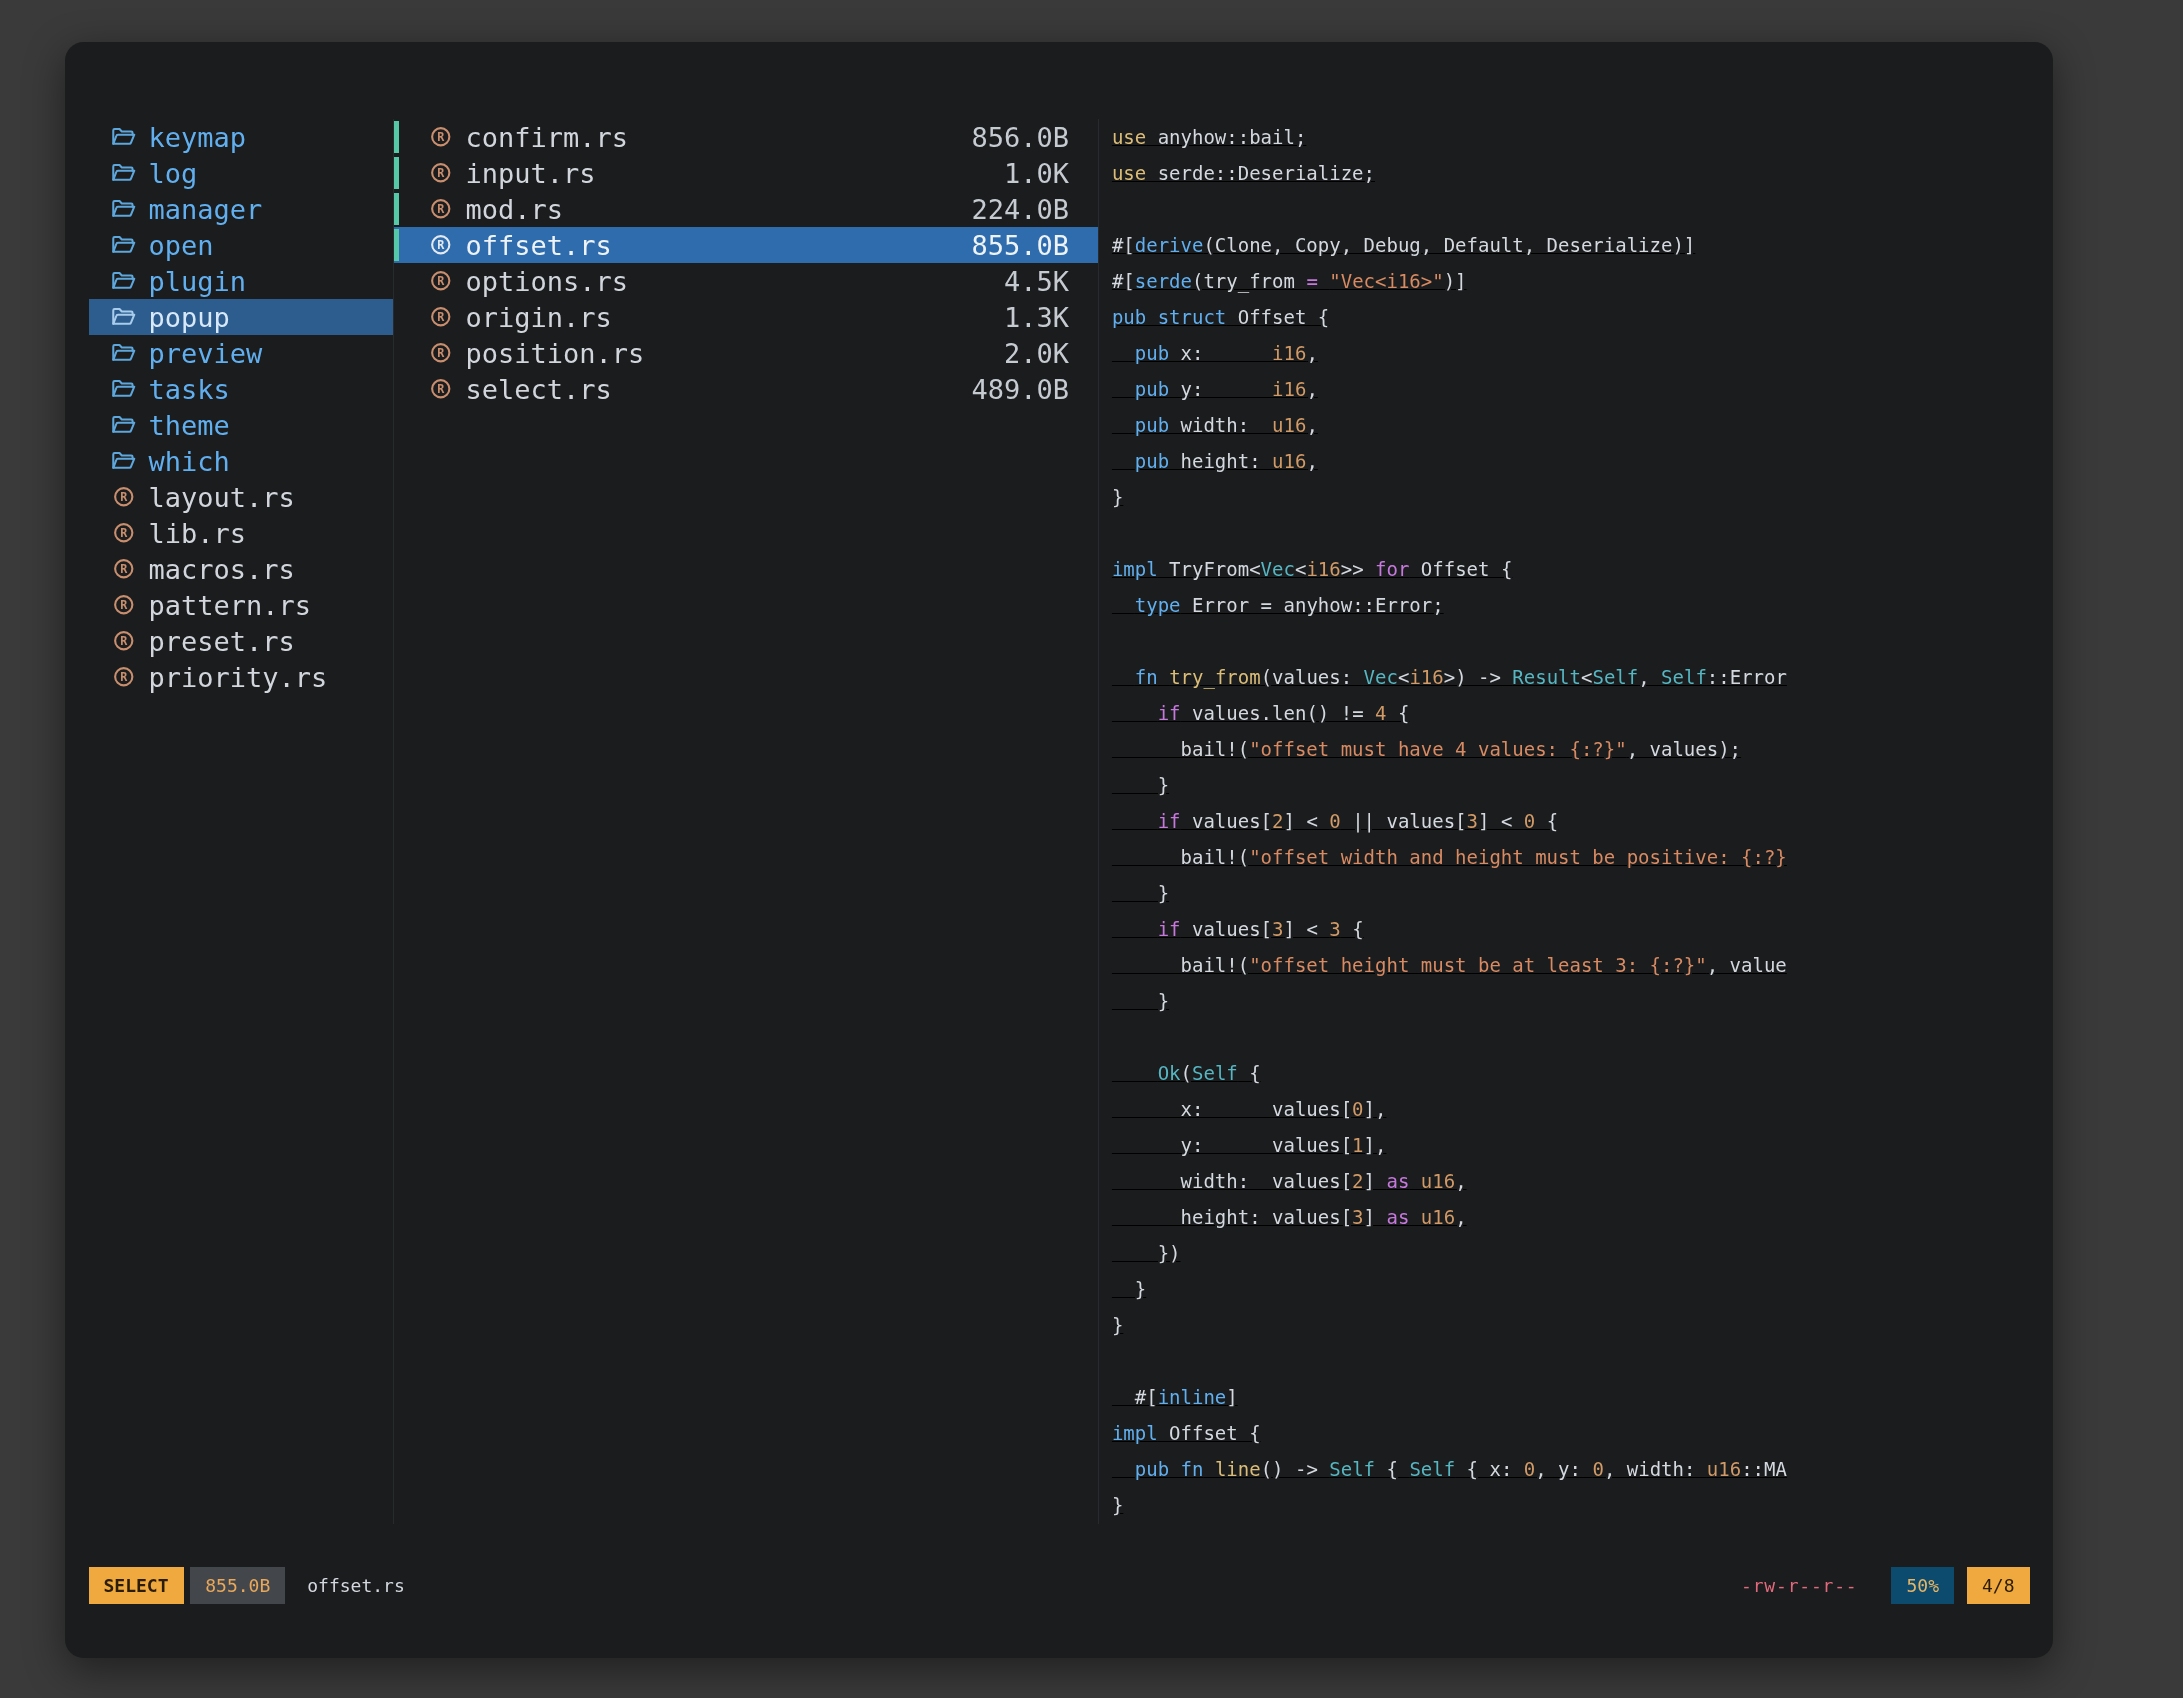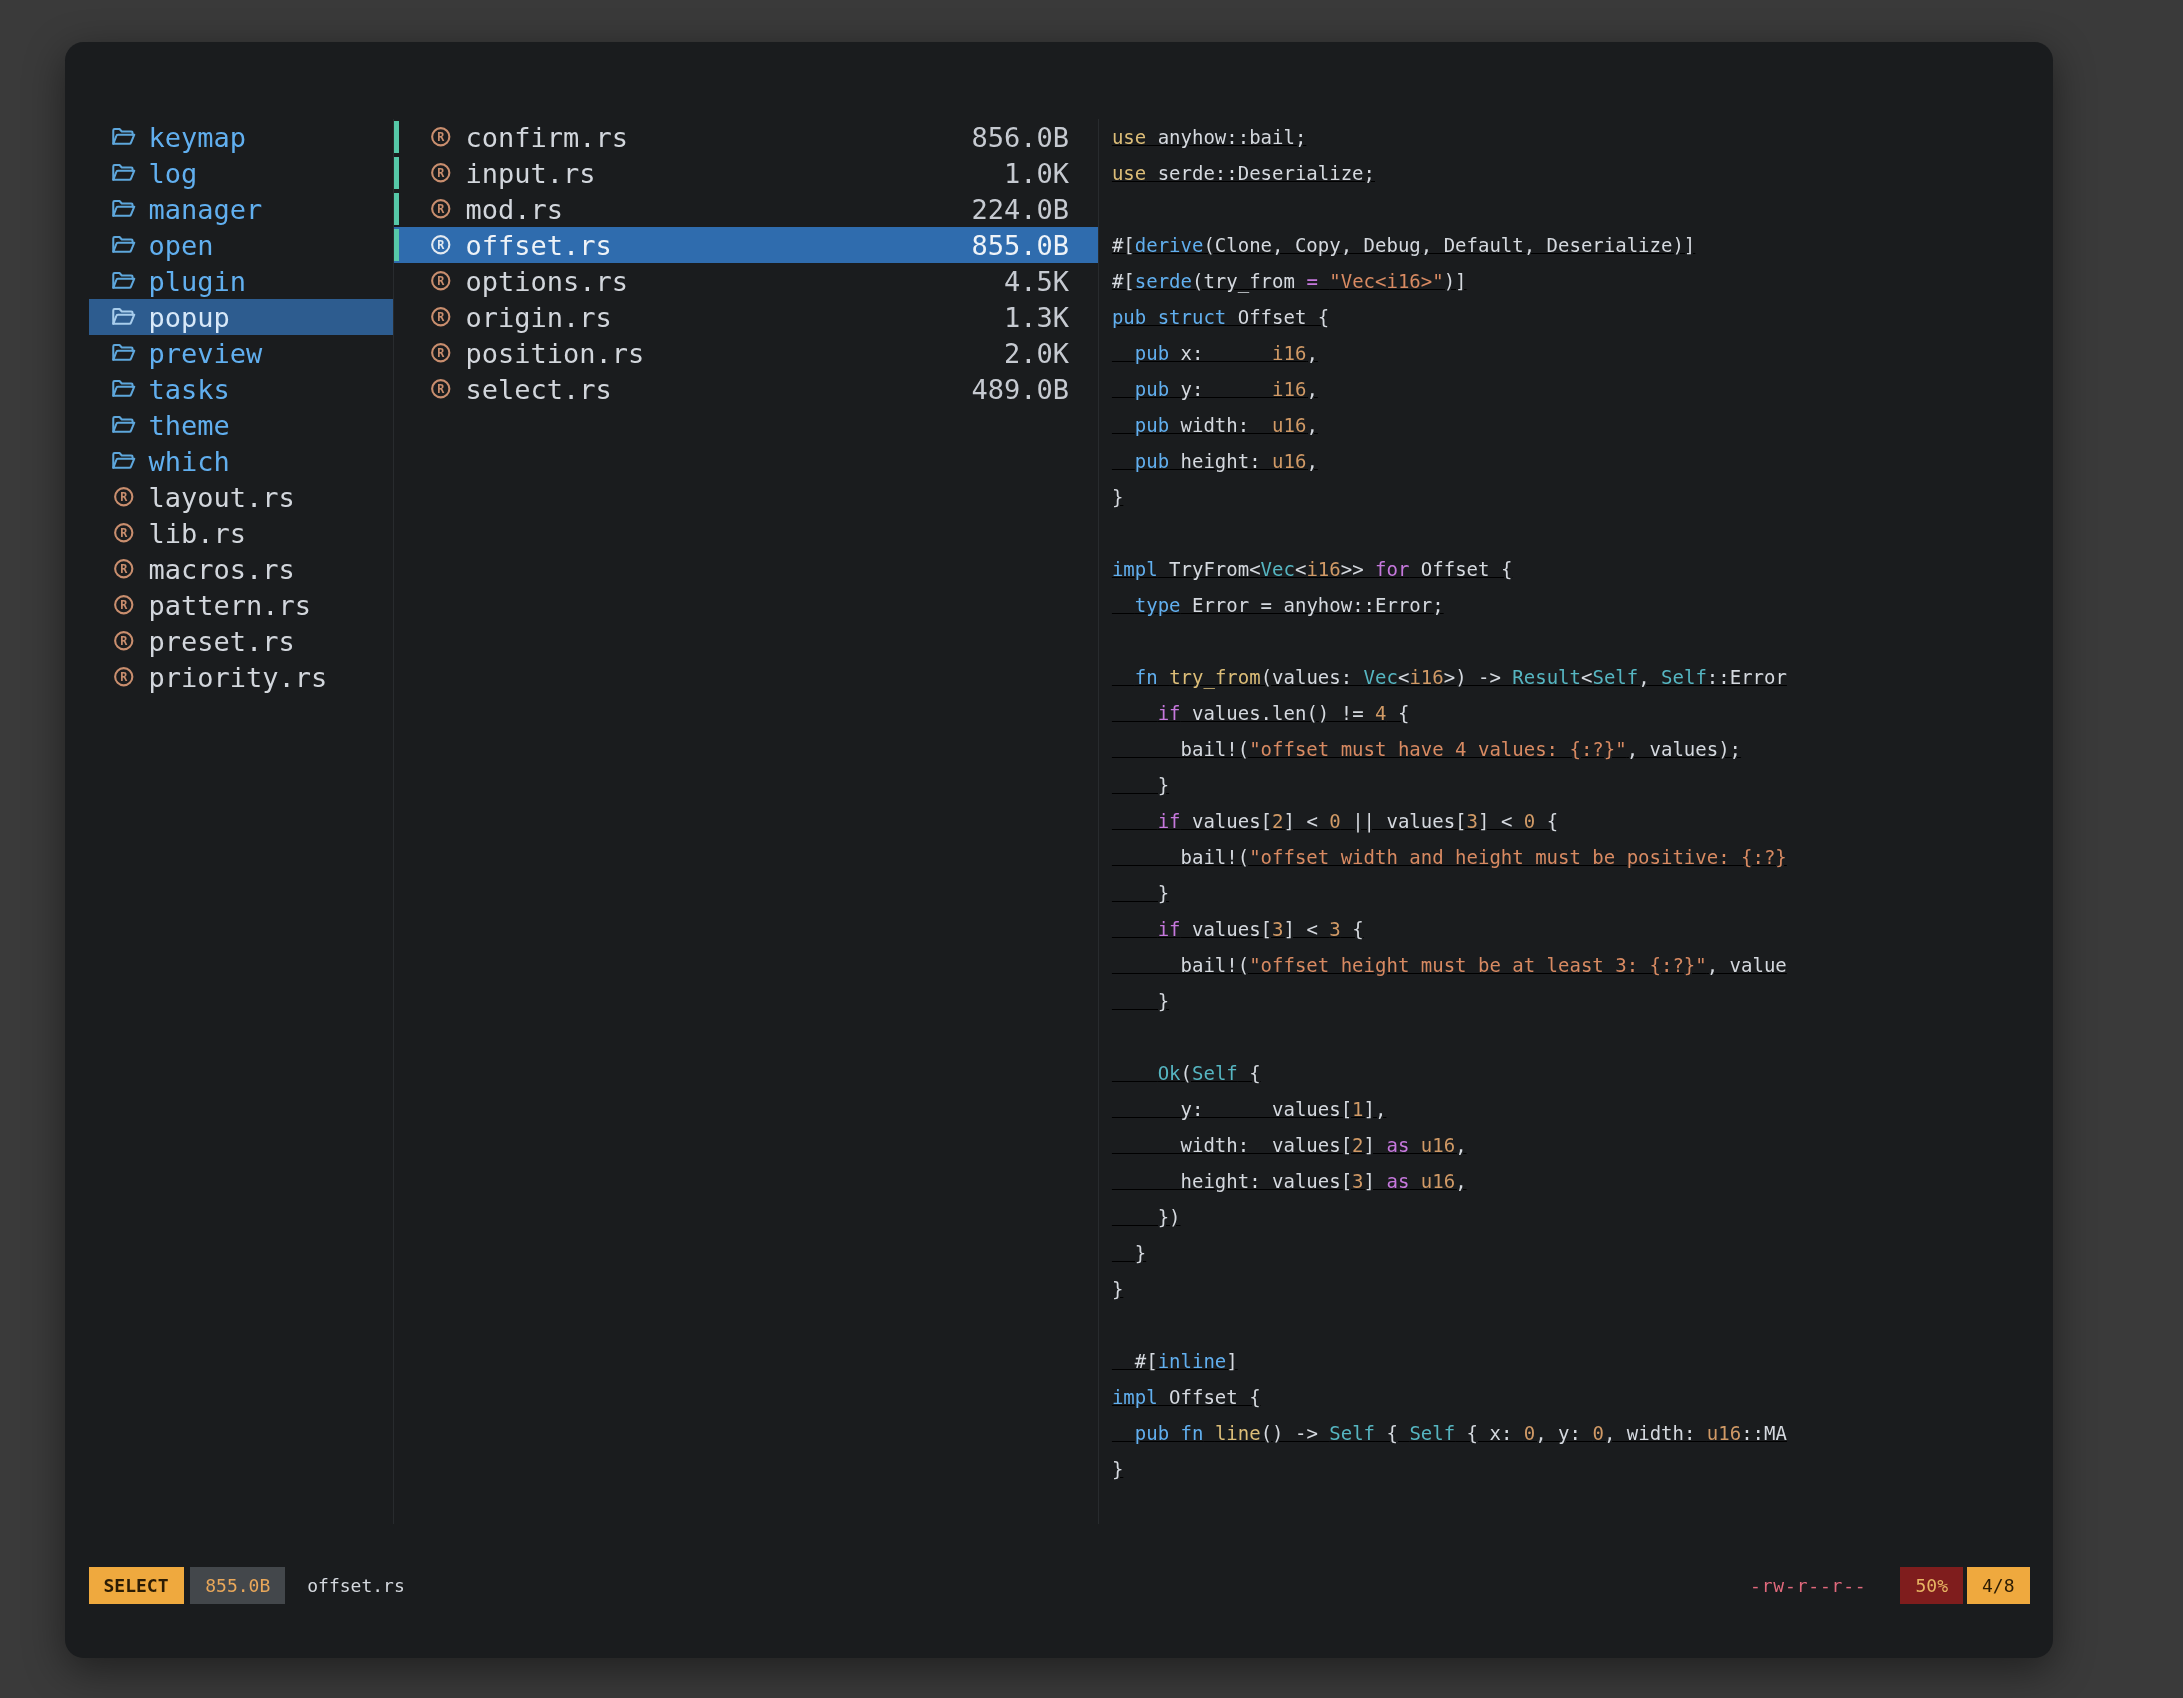--- a/index.html
+++ b/index.html
@@ -69,21 +69,21 @@
   .statusbar {
     position: absolute; left: 23.5px; right: 23.5px; bottom: 54px; height: 37px;
     display: flex; align-items: center; font-size: 18px; white-space: pre;
   }
   .badge { height: 37px; line-height: 37px; padding: 0 15px; flex: none; }
   .badge-mode { background: var(--c-badge-orange, #efa93e); color: #2b1c04; font-weight: bold; margin-right: 6.7px; }
   .badge-size { background: var(--c-badge-gray, #43474b); color: var(--c-badge-text-orange, #e8a75a); }
   .status-filename { margin-left: 22px; color: #d5d9df; }
   .status-right { margin-left: auto; display: flex; align-items: center; }
   .perms { color: var(--c-permissions-red, #e0697c); margin-right: 34px; letter-spacing: 0.8px; }
-  .badge-percent { background: #7f1d1d; color: #e7b563; margin-right: 4px; }
+  .badge-percent { background: #0c4a6e; color: #e7b563; margin-right: 13px; }
   .badge-position { background: var(--c-badge-orange, #efa93e); color: #2b1c04; font-weight: normal; }
 </style>
 </head>
 <body>
 
 <div class="window">
   <div class="panes">
     <aside class="pane sidebar" id="sidebar">
         <div class="row side-row"><span class="icon dir"><svg viewBox="0 0 22 18" width="25" height="22" fill="none" stroke="currentColor" stroke-width="1.8" stroke-linejoin="round" stroke-linecap="round">
               <path d="M2 15V3.2C2 2.5 2.5 2 3.2 2h4.3l2 2.2h8.3c.7 0 1.2.5 1.2 1.2V7"></path>
@@ -205,20 +205,21 @@
         <div class="code-line"><span class="tk-fg">      bail!(</span><span class="tk-string">"offset must have 4 values: {:?}"</span><span class="tk-fg">, values);</span></div>
         <div class="code-line"><span class="tk-fg">    }</span></div>
         <div class="code-line"><span class="tk-fg">    </span><span class="tk-purple">if</span><span class="tk-fg"> values[</span><span class="tk-orange">2</span><span class="tk-fg">] &lt; </span><span class="tk-orange">0</span><span class="tk-fg"> || values[</span><span class="tk-orange">3</span><span class="tk-fg">] &lt; </span><span class="tk-orange">0</span><span class="tk-fg"> {</span></div>
         <div class="code-line"><span class="tk-fg">      bail!(</span><span class="tk-string">"offset width and height must be positive: {:?}</span></div>
         <div class="code-line"><span class="tk-fg">    }</span></div>
         <div class="code-line"><span class="tk-fg">    </span><span class="tk-purple">if</span><span class="tk-fg"> values[</span><span class="tk-orange">3</span><span class="tk-fg">] &lt; </span><span class="tk-orange">3</span><span class="tk-fg"> {</span></div>
         <div class="code-line"><span class="tk-fg">      bail!(</span><span class="tk-string">"offset height must be at least 3: {:?}"</span><span class="tk-fg">, value</span></div>
         <div class="code-line"><span class="tk-fg">    }</span></div>
         <div class="code-line"></div>
         <div class="code-line"><span class="tk-fg">    </span><span class="tk-cyan">Ok</span><span class="tk-fg">(</span><span class="tk-cyan">Self</span><span class="tk-fg"> {</span></div>
+        <div class="code-line"><span class="tk-fg">      x:      values[</span><span class="tk-orange">0</span><span class="tk-fg">],</span></div>
         <div class="code-line"><span class="tk-fg">      y:      values[</span><span class="tk-orange">1</span><span class="tk-fg">],</span></div>
         <div class="code-line"><span class="tk-fg">      width:  values[</span><span class="tk-orange">2</span><span class="tk-fg">] </span><span class="tk-purple">as</span><span class="tk-fg"> </span><span class="tk-orange">u16</span><span class="tk-fg">,</span></div>
         <div class="code-line"><span class="tk-fg">      height: values[</span><span class="tk-orange">3</span><span class="tk-fg">] </span><span class="tk-purple">as</span><span class="tk-fg"> </span><span class="tk-orange">u16</span><span class="tk-fg">,</span></div>
         <div class="code-line"><span class="tk-fg">    })</span></div>
         <div class="code-line"><span class="tk-fg">  }</span></div>
         <div class="code-line"><span class="tk-fg">}</span></div>
         <div class="code-line"></div>
         <div class="code-line"><span class="tk-fg">  #[</span><span class="tk-blue">inline</span><span class="tk-fg">]</span></div>
         <div class="code-line"><span class="tk-blue">impl</span><span class="tk-fg"> Offset {</span></div>
         <div class="code-line"><span class="tk-fg">  </span><span class="tk-blue">pub fn</span><span class="tk-fg"> </span><span class="tk-yellow">line</span><span class="tk-fg">() -&gt; </span><span class="tk-cyan">Self</span><span class="tk-fg"> { </span><span class="tk-cyan">Self</span><span class="tk-fg"> { x: </span><span class="tk-orange">0</span><span class="tk-fg">, y: </span><span class="tk-orange">0</span><span class="tk-fg">, width: </span><span class="tk-orange">u16</span><span class="tk-fg">::MA</span></div>

